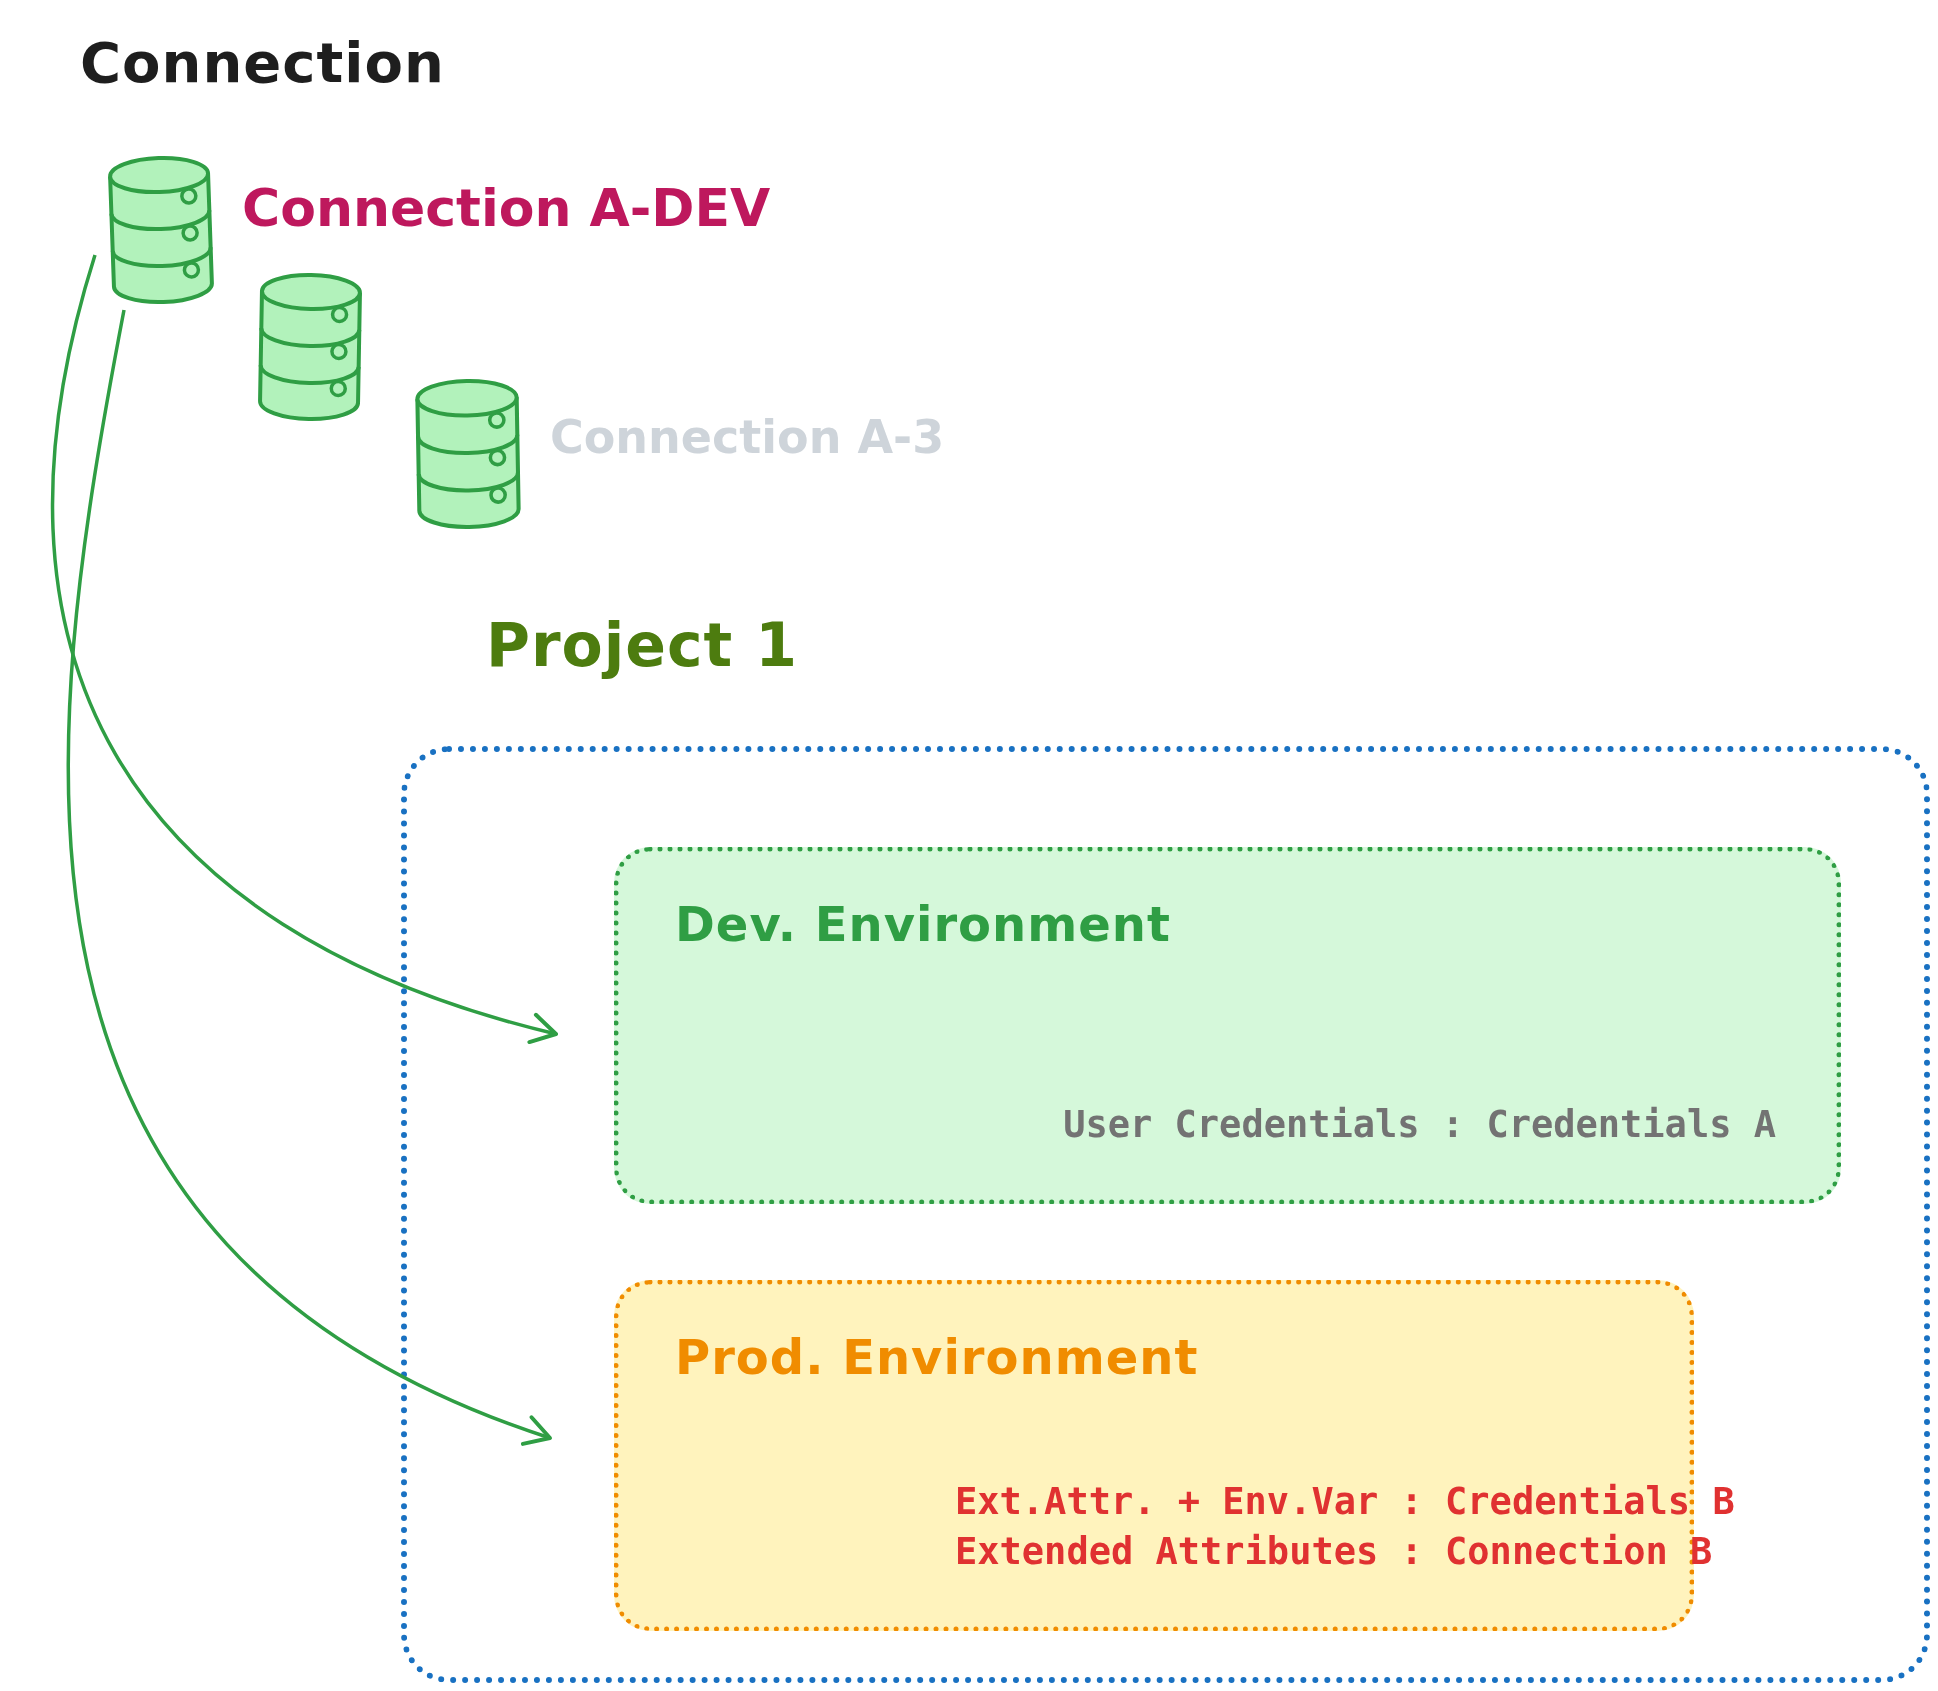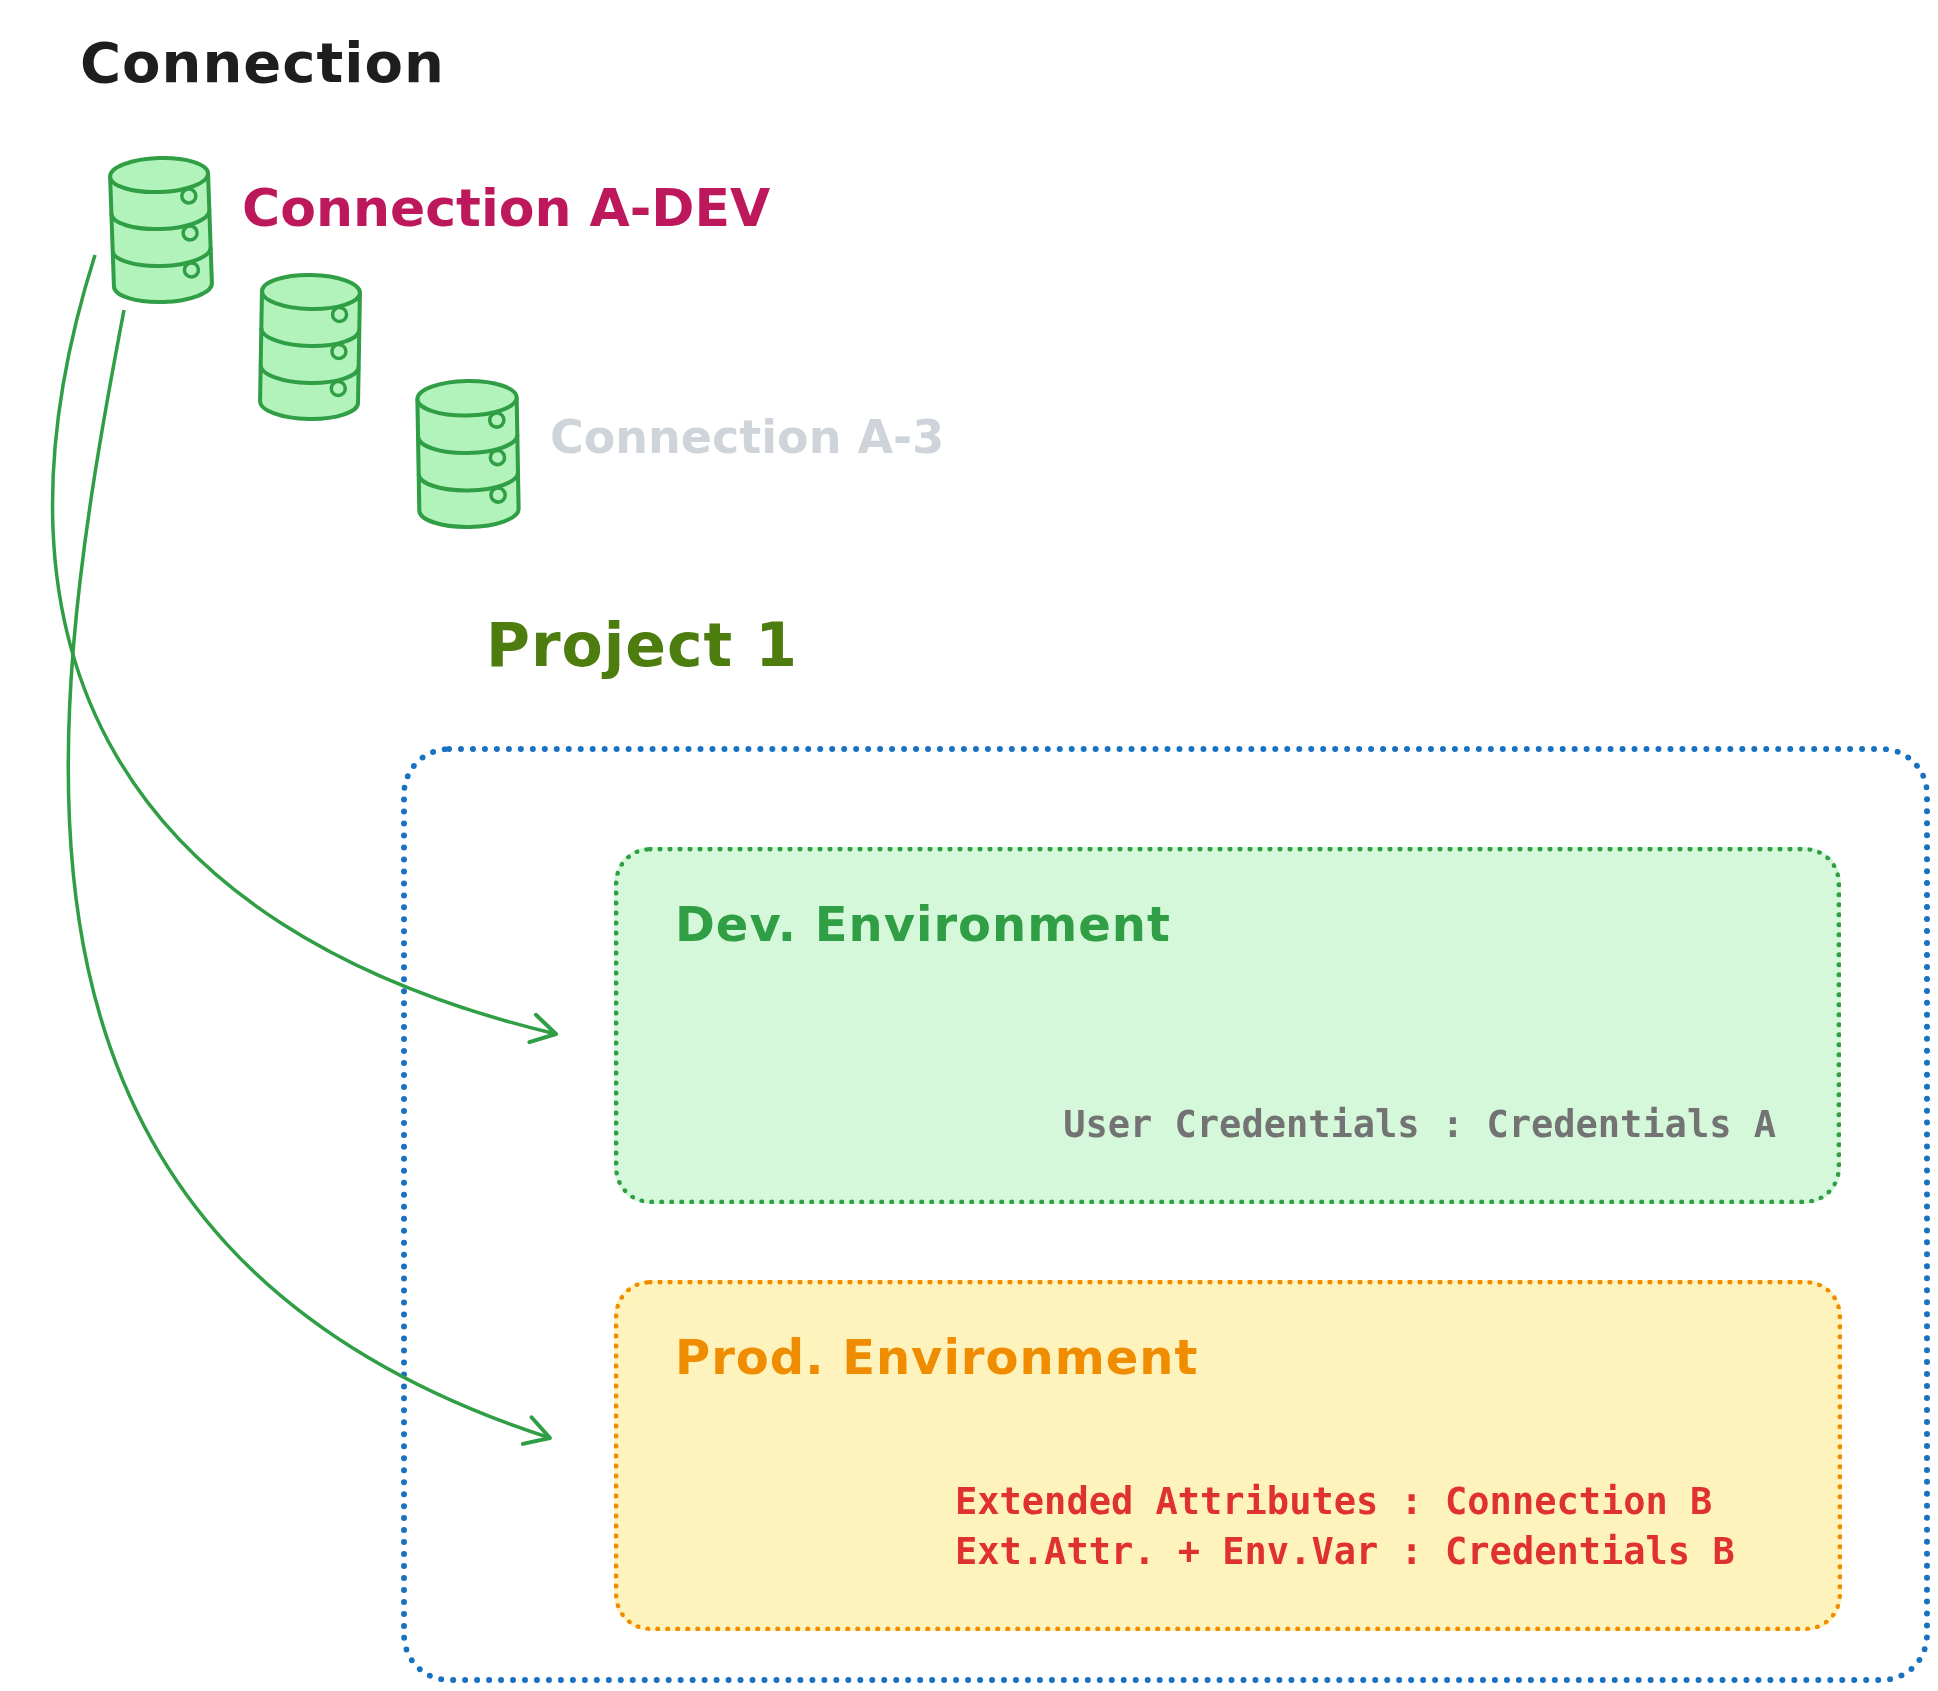--- a/index.html
+++ b/index.html
@@ -45,21 +45,21 @@
   .env-box {
     position: absolute;
     border-radius: 36px;
   }
   .env-box.dev {
     left: 608px; top: 846px; width: 1227px; height: 357px;
     background: rgba(178, 242, 187, 0.55);
     border: 5px dotted #2f9e44;
   }
   .env-box.prod {
-    left: 608px; top: 1279px; width: 1228px; height: 351px;
+    left: 608px; top: 1279px; width: 1080px; height: 351px;
     background: rgba(255, 236, 153, 0.65);
     border: 5px dotted #f08c00;
     text-decoration: underline;
   }
 
   .env-title {
     position: absolute; left: 56px; top: 44px;
     font-size: 48px; font-weight: 700; white-space: nowrap;
     letter-spacing: 1px;
   }
@@ -137,22 +137,22 @@
   <div class="project-box">
 
     <div class="env-box dev" style="left: 207px; top: 95px;">
       <div class="env-title">Dev. Environment</div>
       <div class="mono-line dev-cred">User Credentials : Credentials A</div>
     </div>
 
     <div class="env-box prod" style="left: 207px; top: 528px;">
       <div class="env-title">Prod. Environment</div>
       <div class="mono-line prod-cred">
+        <div>Ext.Attr. + Env.Var : Credentials B</div>
         <div>Extended Attributes : Connection B</div>
-        <div>Ext.Attr. + Env.Var : Credentials B</div>
       </div>
     </div>
 
   </div>
 
   <svg id="arrow-layer" viewBox="0 0 1938 1691">
     <defs>
       <marker id="arrowhead" markerUnits="userSpaceOnUse" markerWidth="40" markerHeight="40" refX="32" refY="20" orient="auto">
         <path d="M8 6 L32 20 L8 34" fill="none" stroke="#2f9e44" stroke-width="4" stroke-linecap="round" stroke-linejoin="round"></path>
       </marker>

